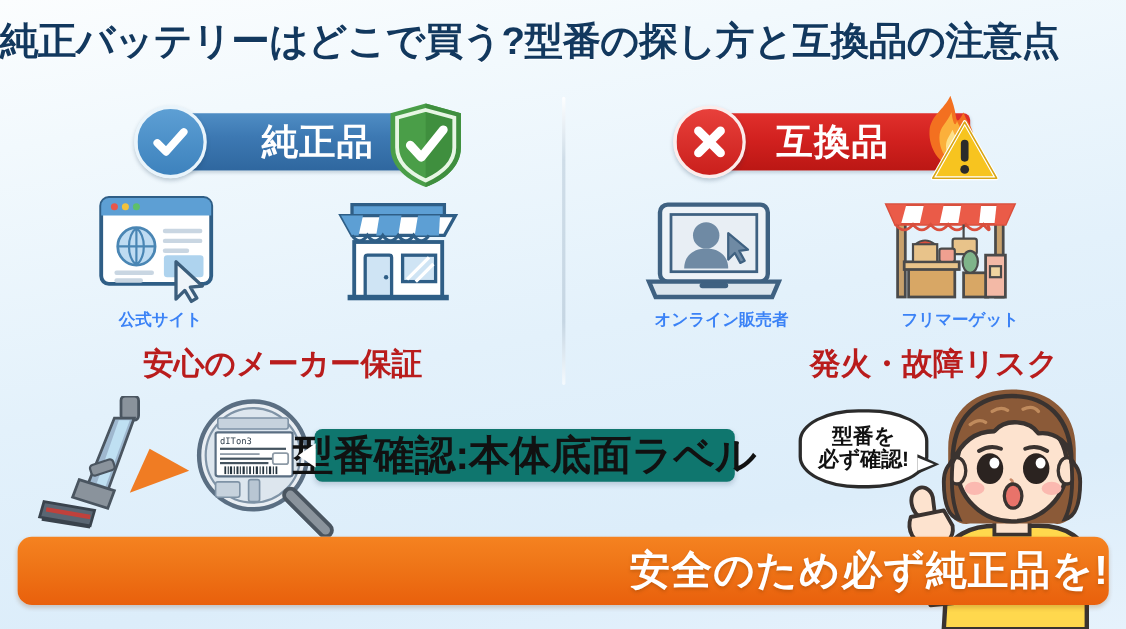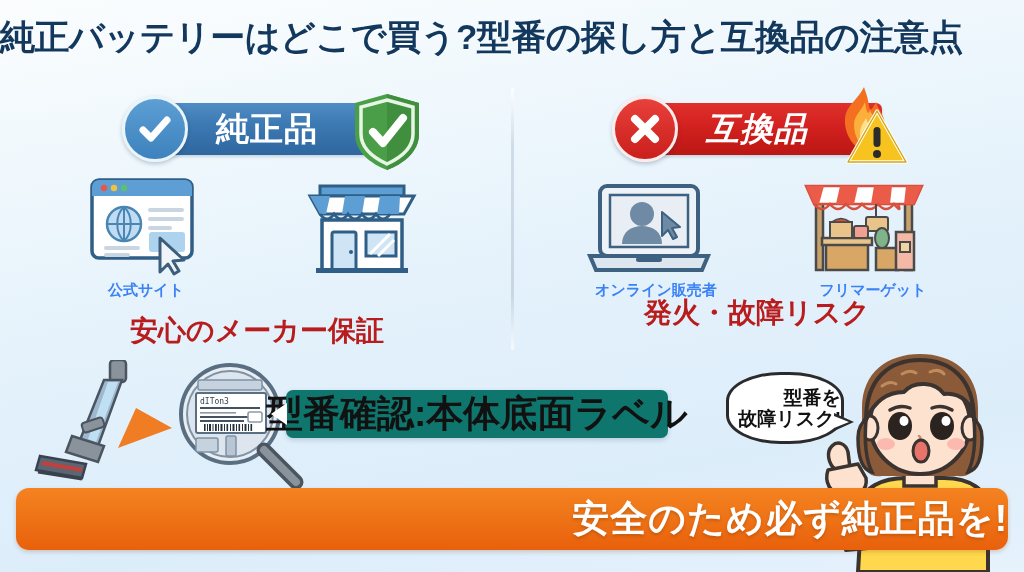--- a/index.html
+++ b/index.html
@@ -43,30 +43,30 @@
     box-shadow:0 2px 4px rgba(20,50,80,.25);
     z-index:3;
   }
 
   
   #badge-genuine { left:122px; top:96px; }
   #badge-genuine .ribbon {
     left:30px; width:226px;
     background:linear-gradient(180deg,#4f8dc4 0%,#3d79b3 40%,#2f679f 100%);
     border-radius:3px 6px 6px 3px;
+    justify-content:center;
   }
   #badge-genuine .circle { background:linear-gradient(180deg,#5d9fd4,#3d82bd); border:3px solid #e9f4fb; }
 
   
   #badge-compat { left:612px; top:96px; }
   #badge-compat .ribbon {
     left:30px; width:240px;
     background:linear-gradient(180deg,#e0302c 0%,#d2211f 45%,#bb1714 100%);
     border-radius:3px 6px 6px 3px;
-    font-style:italic;
   }
   #badge-compat .circle { background:linear-gradient(180deg,#e8403b,#ca1f1c); border:3px solid #fbeceb; }
 
   .check-glyph svg, .x-glyph svg { display:block; }
 
   
   #shield { position:absolute; left:351px; top:92px; width:72px; height:80px; }
   
   #flame { position:absolute; left:836px; top:86px; width:54px; height:66px; }
   #warn  { position:absolute; left:846px; top:108px; width:62px; height:58px; }
@@ -85,21 +85,21 @@
   #cap-official { left:46px;  top:281px; width:200px; }
   #cap-dealer   { left:262px; top:281px; width:200px; }
   #cap-online   { left:549px; top:281px; width:214px; }
   #cap-flea     { left:773px; top:281px; width:200px; }
 
   .summary {
     position:absolute; text-align:center; font-weight:bold;
     font-size:28px; color:#b91c1c; white-space:nowrap;
   }
   #sum-left  { left:52px;  top:312px; width:410px; }
-  #sum-right { left:552px; top:294px; width:410px; }
+  #sum-right { left:552px; top:312px; width:410px;text-align:right; }
 
   
   #vacuum { position:absolute; left:24px; top:360px; width:132px; height:124px; }
   #arrow-orange { position:absolute; left:116px; top:404px; width:62px; height:54px; }
   #magnifier { position:absolute; left:174px; top:362px; width:132px; height:126px; }
 
   .callout {
     position:absolute; left:286px; top:390px; width:382px; height:48px;
     background:#0f766e; border-radius:7px;
     box-shadow:0 2px 5px rgba(35,60,90,.20);
@@ -109,21 +109,21 @@
   .callout::before {
     content:""; position:absolute; left:-15px; top:13px;
     border-top:11px solid transparent; border-bottom:11px solid transparent;
     border-right:16px solid #ffffff;
   }
 
   
   .bubble {
     position:absolute; left:726px; top:372px; width:118px; height:72px;
     background:#fff; border:3px solid #2b2b2b; border-radius:46%/40%;
-    display:flex; flex-direction:column; align-items:flex-end; justify-content:center;
+    display:flex; flex-direction:column; align-items:center; justify-content:center;
     line-height:1.12; font-weight:bold; font-size:19px; color:#111;
   }
   .bubble .tail {
     position:absolute; right:-13px; bottom:10px; width:0; height:0;
     border-top:9px solid transparent; border-bottom:9px solid transparent;
     border-left:20px solid #2b2b2b;
   }
   .bubble .tail::after {
     content:""; position:absolute; left:-20px; top:-6px;
     border-top:6px solid transparent; border-bottom:6px solid transparent;
@@ -339,21 +339,21 @@
       <path d="M90 88 L122 120" stroke="#8a939c" stroke-width="8" stroke-linecap="round"></path>
     </svg>
   </div>
 
   <div class="callout">
     <span>型番確認:本体底面ラベル</span>
   </div>
 
   <div class="bubble">
     <span>型番を</span>
-    <span>故障リスク!</span>
+    <span>必ず確認!</span>
     <span class="tail"></span>
   </div>
 
   <div id="character">
     <svg width="206" height="220" viewBox="0 0 206 220">
 
       <path d="M18 118 C10 112 8 100 14 94 C20 88 28 92 30 100 L32 116 Z" fill="#fde3cf" stroke="#3a3330" stroke-width="3.5" stroke-linejoin="round"></path>
       <path d="M10 118 C6 130 12 142 26 144 C40 146 50 138 48 126 L40 112 Z" fill="#fde3cf" stroke="#3a3330" stroke-width="3.5" stroke-linejoin="round"></path>
       <path d="M22 138 L34 160" stroke="#3a3330" stroke-width="3"></path>
 

